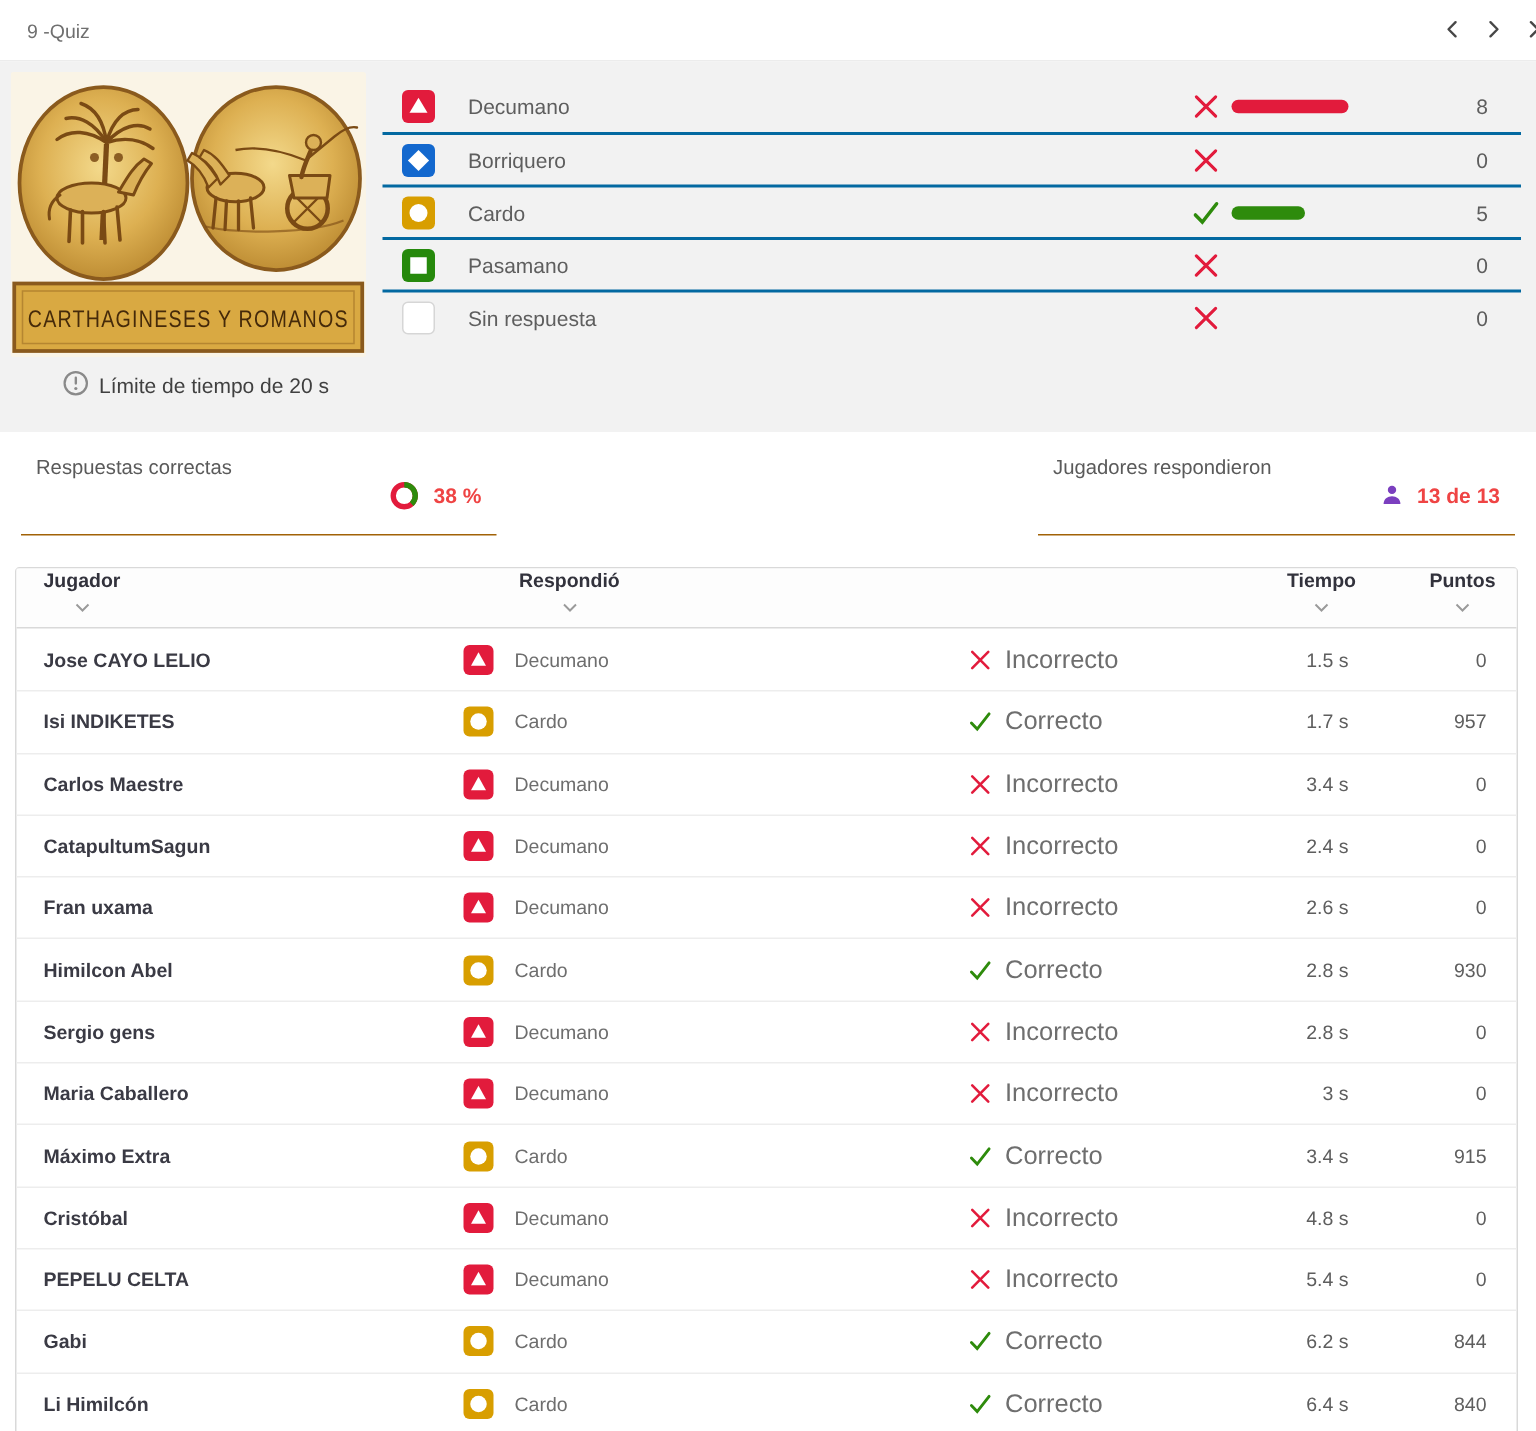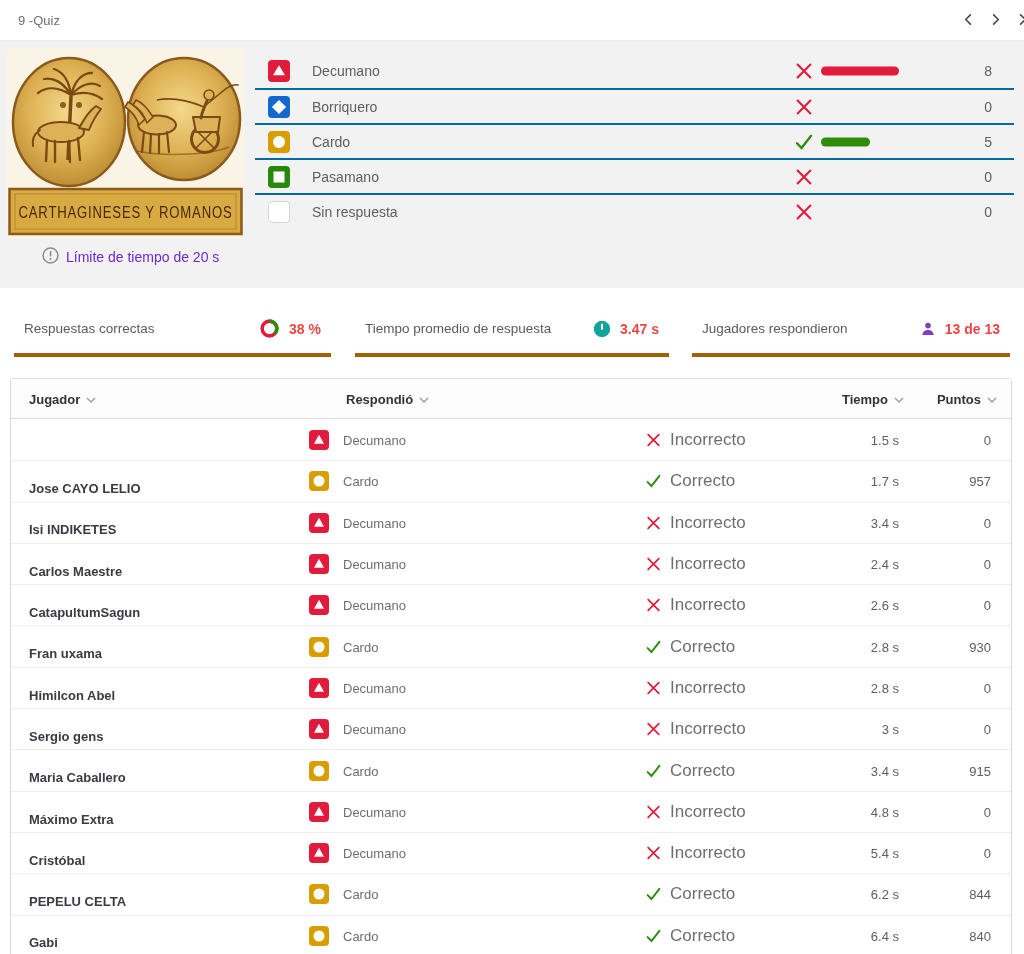--- a/index.html
+++ b/index.html
@@ -14,21 +14,21 @@
     background:#fff; border-bottom:1px solid #ececec; display:flex; align-items:center; z-index:5; }
   .quiz-num { margin-left:18px; font-size:13px; color:#6f6f6f; }
   .q-title { margin-left:13px; font-size:15px; font-weight:bold; color:#32323c; letter-spacing:.2px; }
   .nav { position:absolute; right:-6px; top:0; height:41px; display:flex; align-items:center; gap:11px; }
   .nav button { background:none; border:none; cursor:pointer; width:16px; height:20px; display:flex; align-items:center; justify-content:center; padding:0; }
 
   
   .question-panel { position:absolute; top:41px; left:0; width:1024px; height:247px; background:#f2f2f2; }
   .q-image { position:absolute; left:7px; top:7px; width:237px; height:190px; border-radius:2px; overflow:hidden; }
   .time-limit { position:absolute; left:42px; top:206px; display:flex; align-items:center; gap:7px;
-    color:#6d28d9; font-size:14px; }
+    color:#404040; font-size:14px; }
 
   .answers { position:absolute; left:255px; top:12px; right:10px; }
   .answer-row { position:relative; height:35px; display:flex; align-items:center; }
   .answer-row + .answer-row { border-top:2px solid #0369a1; }
   .answer-label { margin-left:22px; font-size:14px; color:#5e5e5e; }
   .answer-mark { position:absolute; left:540px; width:18px; height:18px; display:flex; }
   .answer-bar { position:absolute; left:566px; top:50%; transform:translateY(-50%); height:9px; border-radius:5px; }
   .answer-count { position:absolute; right:22px; font-size:14px; color:#5e5e5e; }
 
   
@@ -39,46 +39,46 @@
   .badge.diamond .inner { width:10px; height:10px; background:#fff; transform:translate(-50%,-50%) rotate(45deg); }
   .badge.circle .inner { width:12px; height:12px; border-radius:50%; background:#fff; }
   .badge.square .inner { width:11px; height:11px; background:#fff; }
   .badge.none { background:#fff; border:1px solid #d6d6d6; }
   .badge.sm { width:20px; height:20px; margin:0; }
   .badge.sm.triangle .inner { border-left-width:5px; border-right-width:5px; border-bottom-width:9px; }
   .badge.sm.circle .inner { width:11px; height:11px; }
 
   
   .stats { position:absolute; top:304px; left:0; width:1024px; height:56px; }
-  .stat { position:absolute; top:0; height:53px; display:flex; align-items:center; justify-content:space-between;
-    border-bottom:4px solid #a16207; padding:0 10px 0 10px; }
+  .stat { position:absolute; top:0; height:53px; display:flex; justify-content:space-between;
+    border-bottom:1px solid #a16207; padding:0 10px 0 10px; }
   .stat-1 { left:14px;  width:317px; }
   .stat-2 { left:355px; width:314px; }
   .stat-3 { left:692px; width:318px; }
   .stat-label { font-size:13.5px; color:#5a5a5a; }
   .stat-value { display:flex; align-items:center; gap:9px; font-size:14px; font-weight:bold; color:#ef4444; }
   .stat-icon { display:flex; }
 
   
   .table { position:absolute; left:10px; top:378px; width:1002px; background:#fff;
     border:1px solid #d9d9d9; border-radius:3px; }
   .thead { position:relative; height:40px; border-bottom:1px solid #d9d9d9; background:#fdfdfd; }
   .th { position:absolute; top:0; height:40px; display:flex; align-items:center; gap:6px;
-    font-size:13px; font-weight:bold; color:#32323c; cursor:pointer; }
+    font-size:13px; font-weight:bold; color:#32323c; cursor:pointer;flex-direction:column; }
   .th-jugador  { left:18px; }
   .th-respondio{ left:312px;margin-left:23px; }
   .th-correcto { left:633px; }
   .th-tiempo   { right:107px; }
   .th-puntos   { right:14px; }
   .sort-chevron { display:flex; margin-top:2px; }
 
   .trow { position:relative; height:41.3px; }
   .trow + .trow { border-top:1px solid #ededed; }
   .trow span { position:absolute; top:50%; transform:translateY(-50%); }
-  .cell-player { left:18px; font-size:13px; font-weight:bold; color:#3a3a44;margin-top:48px; }
+  .cell-player { left:18px; font-size:13px; font-weight:bold; color:#3a3a44; }
   .cell-badge  { left:298px; }
   .cell-answer { left:332px; font-size:13px; color:#6e6e6e; }
   .cell-mark   { left:635px; width:15px; height:15px; display:flex; }
   .cell-result { left:659px; font-size:17px; color:#6e6e6e; }
   .cell-time   { right:112px; font-size:13px; color:#5e5e5e; }
   .cell-points { right:20px; font-size:13px; color:#5e5e5e; }
 </style>
 </head>
 <body>
 
@@ -259,32 +259,20 @@
     <span class="stat-value">
       <span class="stat-icon">
         <svg width="21" height="21" viewBox="0 0 20 20">
           <circle cx="10" cy="10" r="7" fill="none" stroke="#e21b3c" stroke-width="3.4"></circle>
           <circle cx="10" cy="10" r="7" fill="none" stroke="#2e8b0c" stroke-width="3.4" transform="rotate(-90 10 10)" stroke-dasharray="16.71 43.98"></circle>
         </svg>
       </span>
       <span>38 %</span>
     </span>
   </div>
-  <div class="stat stat-2">
-    <span class="stat-label">Tiempo promedio de respuesta</span>
-    <span class="stat-value">
-      <span class="stat-icon">
-        <svg width="18" height="18" viewBox="0 0 18 18">
-          <circle cx="9" cy="9" r="8.2" fill="#12a49c"></circle>
-          <rect x="8" y="3.6" width="2" height="6.2" rx="1" fill="#fff"></rect>
-        </svg>
-      </span>
-      <span>3.47 s</span>
-    </span>
-  </div>
   <div class="stat stat-3">
     <span class="stat-label">Jugadores respondieron</span>
     <span class="stat-value">
       <span class="stat-icon">
         <svg width="16" height="16" viewBox="0 0 16 16" fill="#7b3fbf">
           <circle cx="8" cy="4.6" r="2.8"></circle>
           <path d="M2.4 14c0-3.2 2.6-5.1 5.6-5.1s5.6 1.9 5.6 5.1z"></path>
         </svg>
       </span>
       <span>13 de 13</span>

